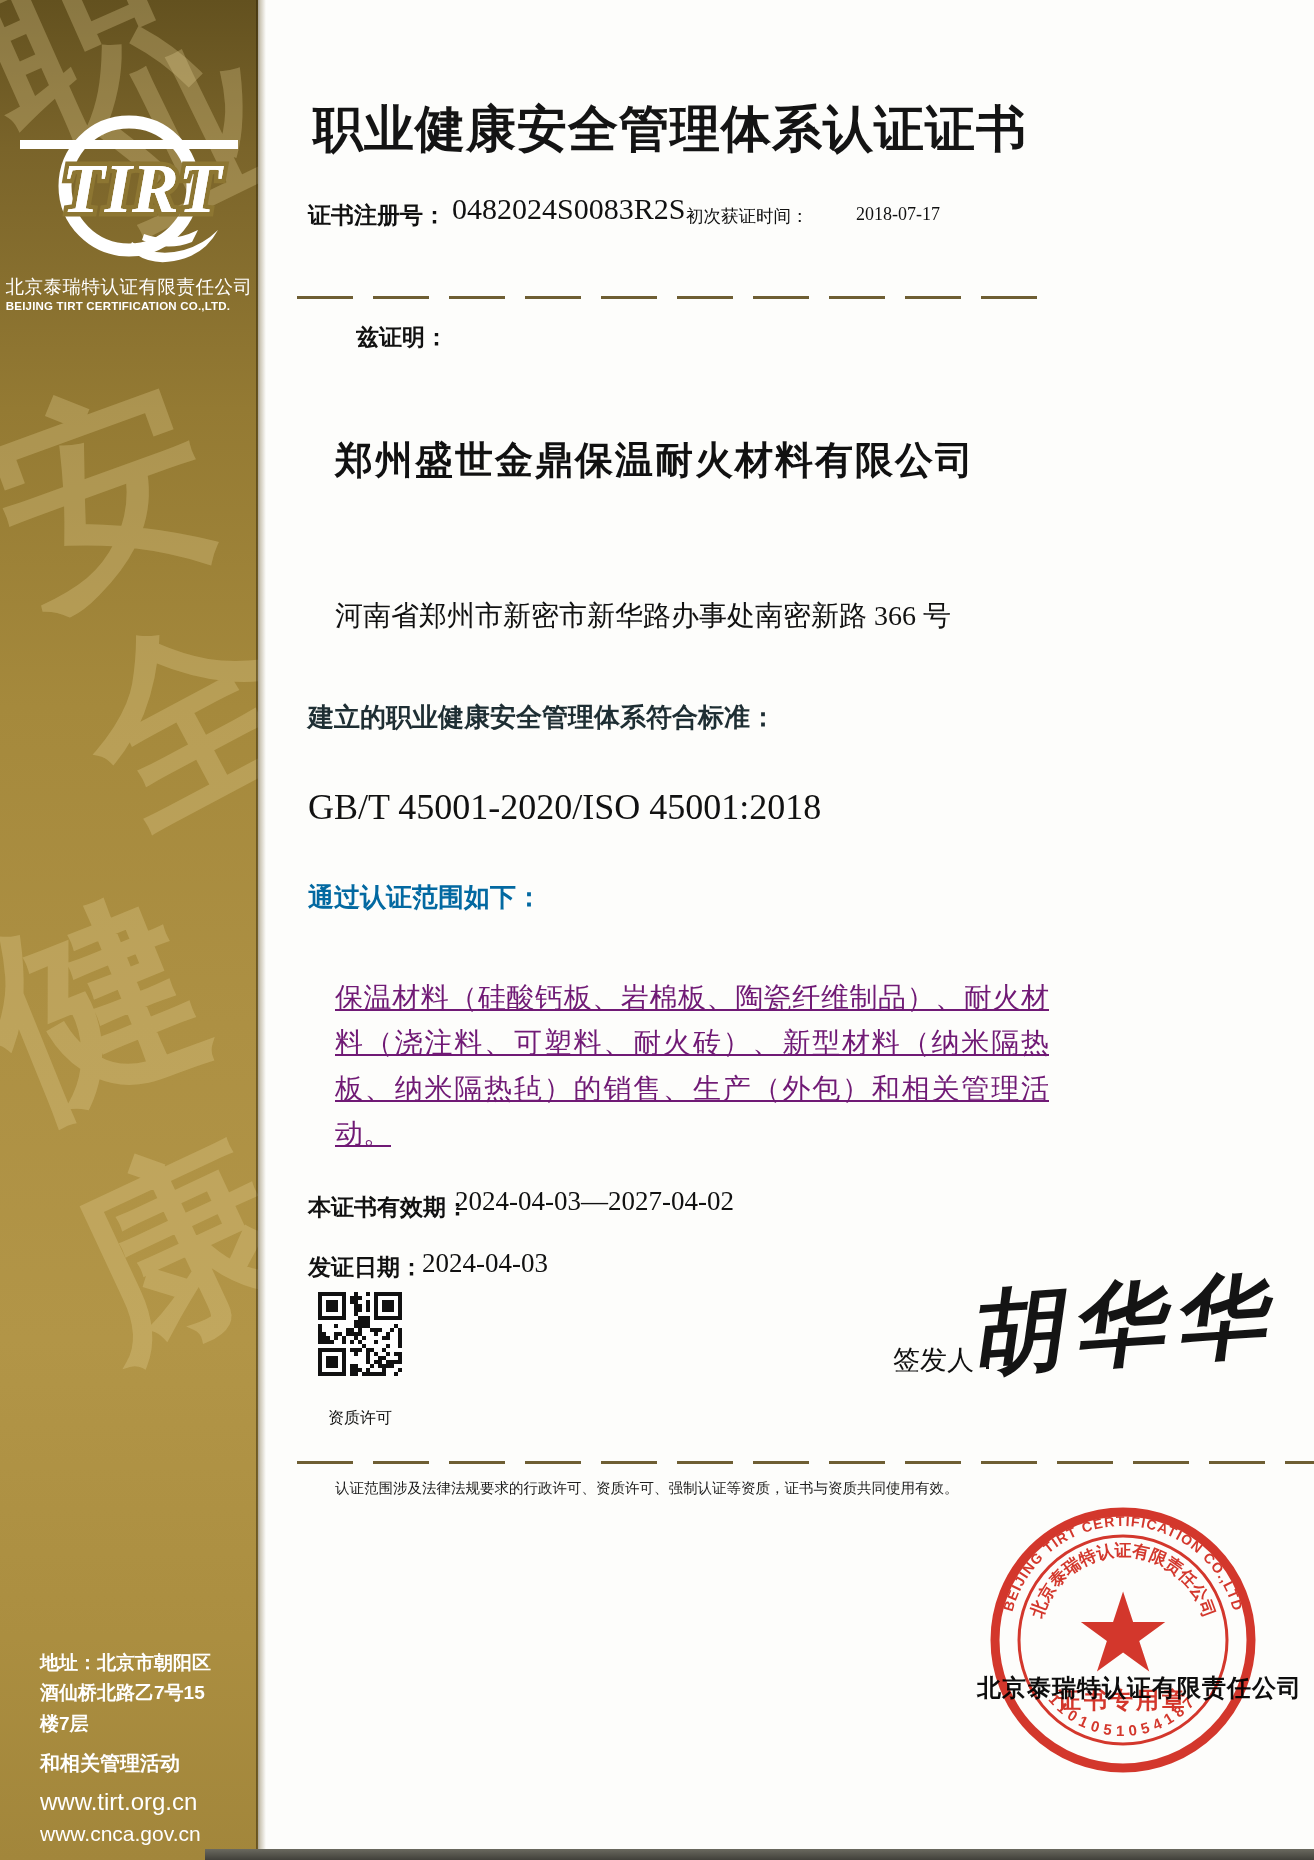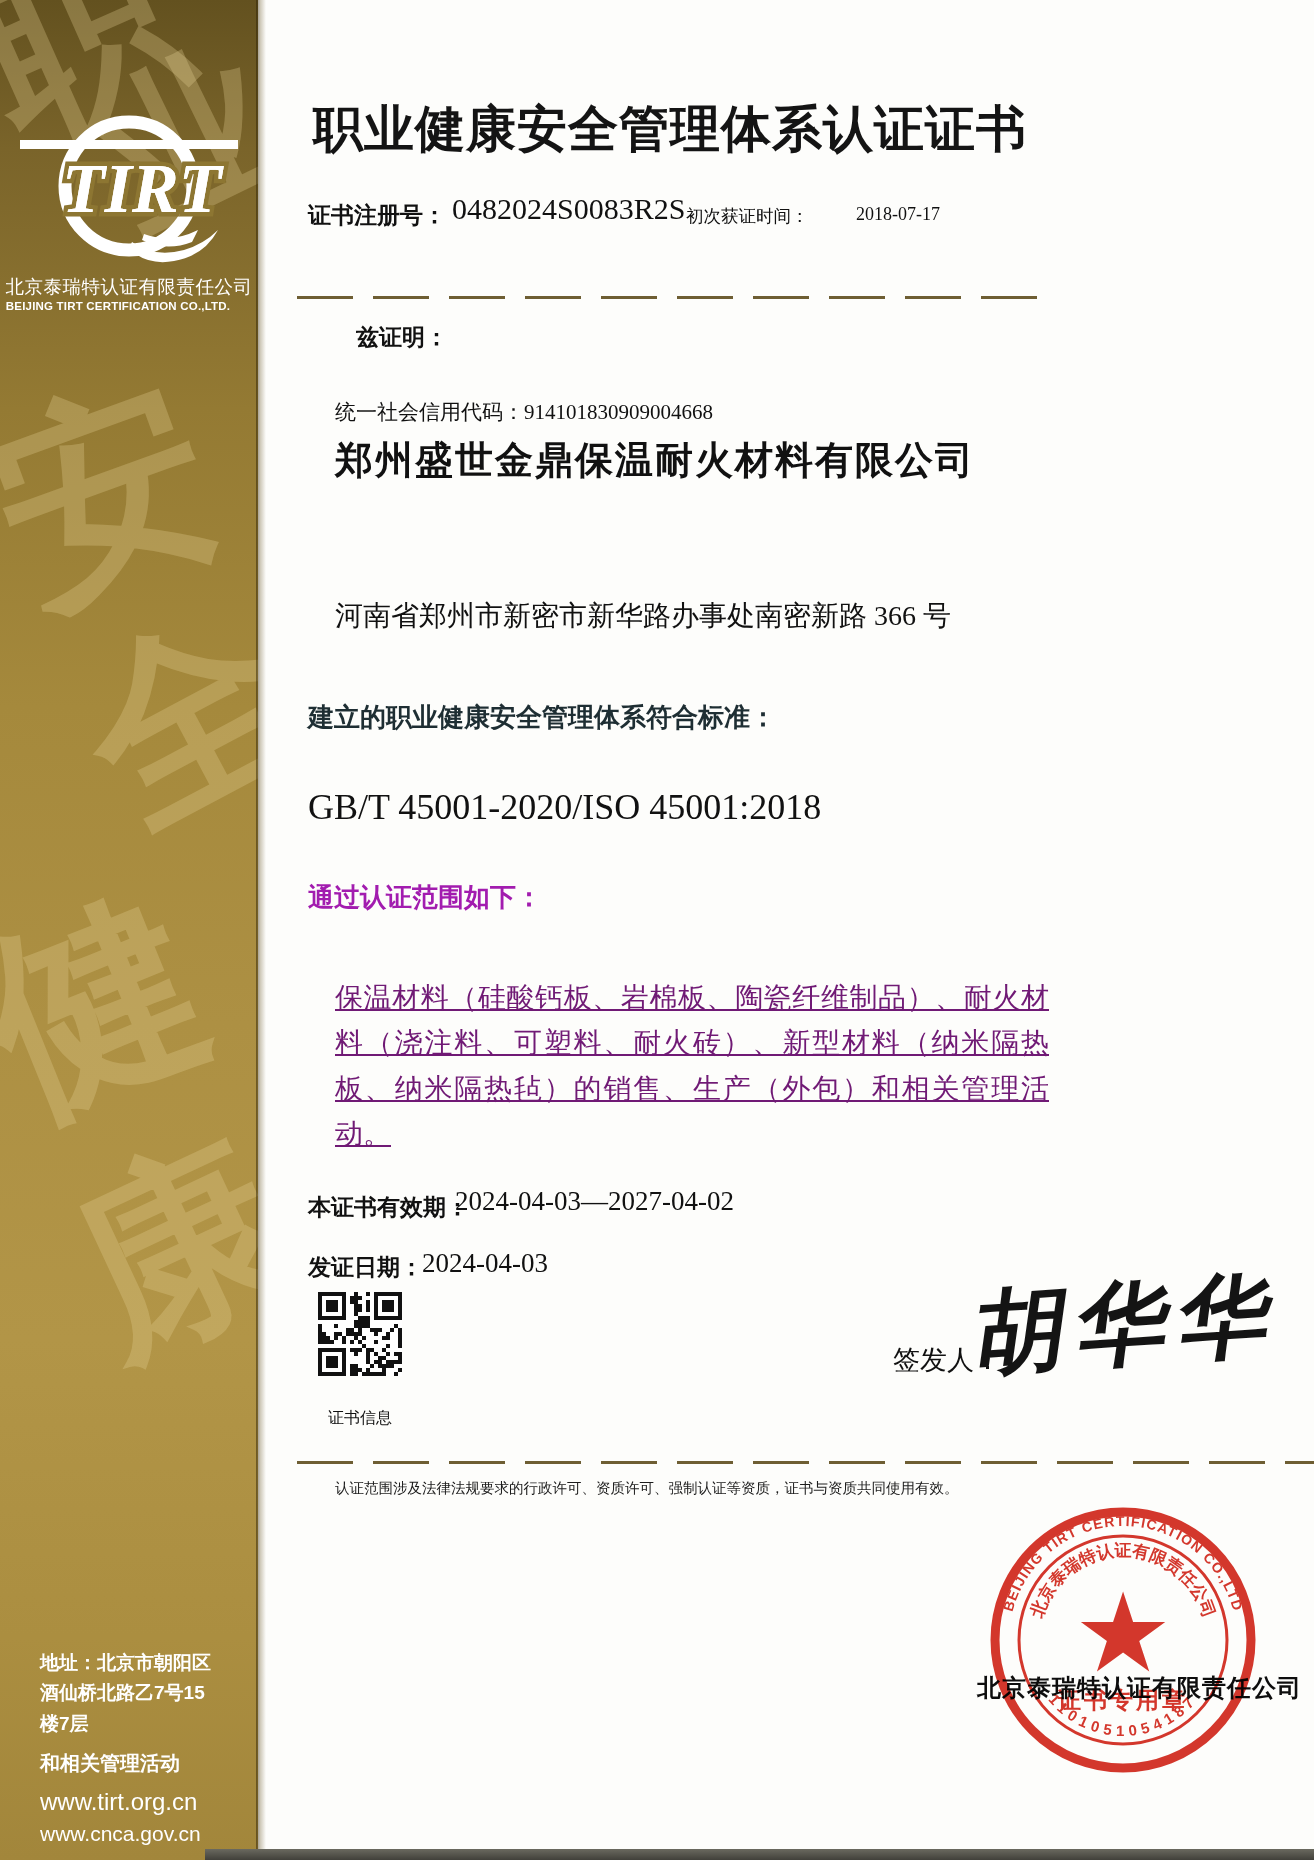--- a/index.html
+++ b/index.html
@@ -33,21 +33,21 @@
   .first-value{left:856px;top:204px;font-family:"Liberation Serif",serif;font-size:18px;}
   .dash1{left:297px;top:296px;width:760px;height:3px;
       background:repeating-linear-gradient(90deg,#6e5e33 0 56px,rgba(0,0,0,0) 56px 76px);}
   .certify{left:308px;top:322px;font-size:23px;font-weight:bold;margin-left:48px;}
   .credit{left:335px;top:398px;font-family:"Liberation Serif",serif;font-size:21px;}
   .company{left:335px;top:435px;font-family:"Liberation Serif",serif;font-size:38px;
       font-weight:600;letter-spacing:2px;white-space:nowrap;}
   .caddr{left:335px;top:597px;font-family:"Liberation Serif",serif;font-size:28px;white-space:nowrap;}
   .std-label{left:308px;top:700px;font-size:26px;font-weight:bold;color:#1e2e33;}
   .std-value{left:308px;top:786px;font-family:"Liberation Serif",serif;font-size:36px;}
-  .scope-label{left:308px;top:880px;font-size:26px;font-weight:bold;color:#a21caf;}
+  .scope-label{left:308px;top:880px;font-size:26px;font-weight:bold;color:#0369a1;}
   .scope-text{left:335px;top:975px;width:714px;font-family:"Liberation Serif",serif;
       font-size:28px;line-height:1.62;text-align:justify;color:#701a75;text-decoration:underline;}
   .valid-label{left:308px;top:1192px;font-size:23px;font-weight:bold;}
   .valid-value{left:455px;top:1186px;font-family:"Liberation Serif",serif;font-size:27px;}
   .issue-label{left:308px;top:1252px;font-size:23px;font-weight:bold;}
   .issue-value{left:422px;top:1248px;font-family:"Liberation Serif",serif;font-size:27px;}
   .qr{left:318px;top:1292px;width:84px;height:84px;}
   .qr-label{left:318px;top:1408px;width:84px;text-align:center;
       font-family:"Liberation Serif",serif;font-size:16px;}
   .note1{left:335px;top:1437px;font-family:"Liberation Serif",serif;font-size:14.5px;
@@ -108,23 +108,20 @@
 
   <span class="abs reg-label">证书注册号：</span>
   <span class="abs reg-value">0482024S0083R2S</span>
   <span class="abs first-label">初次获证时间：</span>
   <span class="abs first-value">2018-07-17</span>
 
   <div class="abs dash1"></div>
 
   <div class="abs certify">兹证明：</div>
 
-  <div class="abs credit">
-    <span>统一社会信用代码：</span><span>914101830909004668</span>
-  </div>
 
   <div class="abs company">郑州盛世金鼎保温耐火材料有限公司</div>
   <div class="abs caddr">河南省郑州市新密市新华路办事处南密新路 366 号</div>
 
   <div class="abs std-label">建立的职业健康安全管理体系符合标准：</div>
   <div class="abs std-value">GB/T 45001-2020/ISO 45001:2018</div>
 
   <div class="abs scope-label">通过认证范围如下：</div>
   <div class="abs scope-text">保温材料（硅酸钙板、岩棉板、陶瓷纤维制品）、耐火材料（浇注料、可塑料、耐火砖）、新型材料（纳米隔热板、纳米隔热毡）的销售、生产（外包）和相关管理活动。</div>
 
@@ -254,21 +251,21 @@
         <rect x="0" y="0" width="28" height="28" fill="#111"></rect>
         <rect x="4" y="4" width="20" height="20" fill="#fff"></rect>
         <rect x="8" y="8" width="12" height="12" fill="#111"></rect>
         <rect x="56" y="0" width="28" height="28" fill="#111"></rect>
         <rect x="60" y="4" width="20" height="20" fill="#fff"></rect>
         <rect x="64" y="8" width="12" height="12" fill="#111"></rect>
         <rect x="0" y="56" width="28" height="28" fill="#111"></rect>
         <rect x="4" y="60" width="20" height="20" fill="#fff"></rect>
         <rect x="8" y="64" width="12" height="12" fill="#111"></rect>
       </svg></div>
-  <div class="abs qr-label">证书信息</div>
+  <div class="abs qr-label">资质许可</div>
 
   <div class="abs dash2"></div>
   <div class="abs note2">认证范围涉及法律法规要求的行政许可、资质许可、强制认证等资质，证书与资质共同使用有效。</div>
 
   <span class="abs signer-label">签发人：</span>
   <span class="abs signature">胡华华</span>
 
   <div class="abs issuer">北京泰瑞特认证有限责任公司</div>
 
   <div class="abs stamp">

